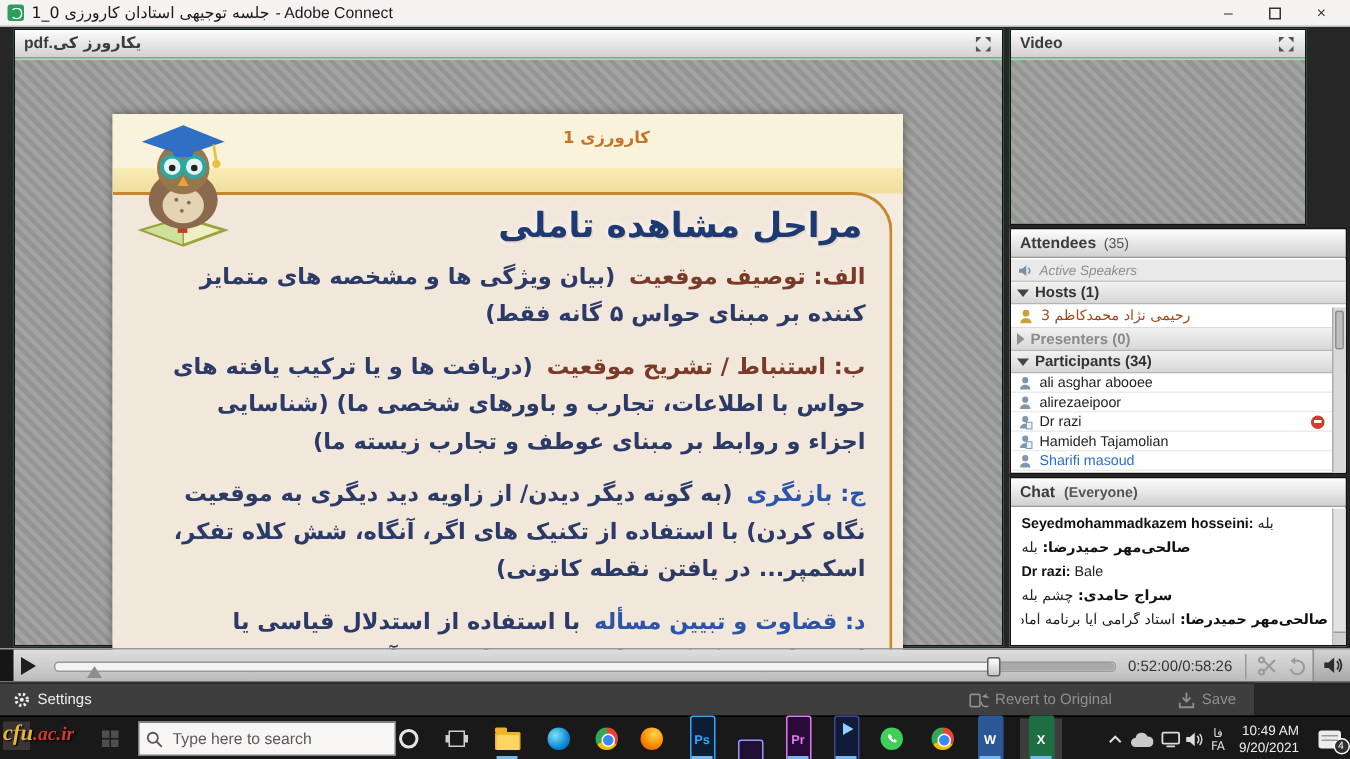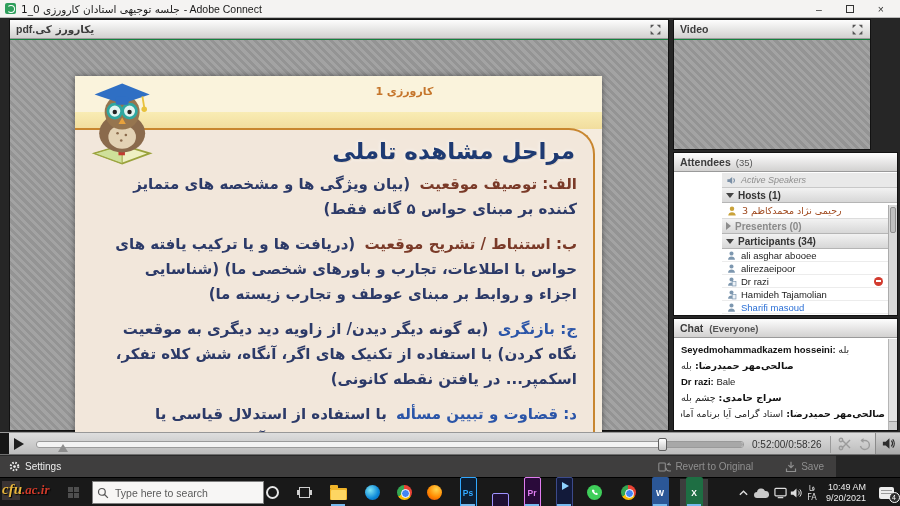--- a/index.html
+++ b/index.html
@@ -12,21 +12,21 @@
   .titlebar{position:absolute;left:0;top:0;width:900px;height:18px;background:#f4f3f2;
             border-bottom:1px solid #b9b9b9;display:flex;align-items:center;font-size:10.5px;color:#1a1a1a;}
   .appicon{width:11px;height:11px;border-radius:2px;background:#2e9e5b;margin:0 5px 0 5px;position:relative;}
   .appicon::after{content:"";position:absolute;left:2px;top:2px;width:6px;height:6px;border:1.5px solid #fff;
                   border-radius:50%;border-left-color:transparent;}
   .win-controls{margin-left:auto;display:flex;align-items:center;gap:24px;padding-right:16px;color:#333;}
   .win-controls span{cursor:default;}
   .restore-box{width:8px;height:8px;border:1px solid #333;display:inline-block;}
 
   
-  .pod{position:absolute;background:#15803d;border:1px solid #121212;}
+  .pod{position:absolute;background:#86efac;border:1px solid #121212;}
   .pod-header{height:19px;background:linear-gradient(#fdfdfd,#d2d1d0);border-bottom:1px solid #9a9a9a;
               display:flex;align-items:center;padding:0 6px;font-size:10.5px;font-weight:bold;color:#3c3c3c;}
   .pod-header .spacer{flex:1;}
   .hatch{background:repeating-linear-gradient(45deg,#a3a3a3 0 3px,#949494 3px 6px);}
   .fs-icon{width:13px;height:13px;}
 
   
   .share-pod{left:9px;top:19px;width:660px;height:412px;}
   .share-body{position:absolute;left:0;top:20px;right:0;bottom:0;}
   .slide{position:absolute;left:65px;top:36px;width:527px;height:375px;background:#f5ecde;overflow:hidden;
@@ -45,21 +45,21 @@
   .lead-ab{color:var(--slide_lead_ab,#7a3a28);}
   .lead-cd{color:var(--slide_lead_cd,#2b55a8);}
 
   
   .video-pod{left:673px;top:19px;width:198px;height:131px;}
   .video-body{position:absolute;left:0;top:20px;right:0;bottom:0;}
 
   
   .att-pod{left:673px;top:152px;width:225px;height:164px;background:#fff;}
   .att-body{position:absolute;left:0;top:20px;right:0;bottom:0;background:#fff;}
-  .row{display:flex;align-items:center;padding:0 4px;gap:4px;margin-left:48px;}
+  .row{display:flex;align-items:center;padding:0 4px;gap:4px;}
   .row-active{height:15px;background:#e9e9e9;border-bottom:1px solid #c8c8c8;color:#8e8e8e;
               font-style:italic;font-size:9px;}
   .row-group{height:15px;background:linear-gradient(#f2f2f2,#d7d7d7);border-bottom:1px solid #b5b5b5;
              font-size:10px;font-weight:bold;color:#333;}
   .row-group.dim{color:#8a8a8a;font-weight:bold;}
   .row-user{height:13px;background:#fff;border-bottom:1px solid #ececec;font-size:9.5px;color:#222;}
   .row-host{height:16px;background:#fff;border-bottom:1px solid #dcdcdc;font-size:9.5px;
             color:var(--host_name,#a04a1f);direction:ltr;}
   .tri-down{width:0;height:0;border-left:4px solid transparent;border-right:4px solid transparent;
             border-top:5px solid #444;}
@@ -99,21 +99,21 @@
   .pb-sep{position:absolute;top:3px;width:1px;height:17px;background:#9a9a9a;}
   .pb-icon{position:absolute;top:4px;}
   .vol-zone{position:absolute;right:0;top:0;width:25px;height:100%;
             background:linear-gradient(#d2d2d2,#a9a9a9);border-left:1px solid #8a8a8a;
             display:flex;align-items:center;justify-content:center;}
 
   
   .settingsbar{position:absolute;left:0;top:455px;width:836px;height:22px;background:#3f3e3e;
                border-top:1px solid #2a2a2a;display:flex;align-items:center;font-size:10px;}
   .settings-left{display:flex;align-items:center;gap:5px;padding-left:9px;color:#ededed;}
-  .settings-right{margin-left:auto;display:flex;align-items:center;gap:10px;padding-right:12px;color:#8f8f8f;text-align:right;}
+  .settings-right{margin-left:auto;display:flex;align-items:center;gap:22px;padding-right:12px;color:#8f8f8f;text-align:right;}
   .settings-right .grp{display:flex;align-items:center;gap:4px;margin-left:22px;}
 
   
   .taskbar{position:absolute;left:0;top:477px;width:900px;height:29px;background:#191919;border-top:1px solid #000;}
   .watermark{position:absolute;left:2px;top:2px;font-family:"Liberation Serif",serif;font-style:italic;
              font-weight:bold;z-index:5;}
   .wm-box{position:absolute;left:0;top:1px;width:18px;height:19px;background:#3b3434;}
   .wm-gold{position:relative;color:#e7b53c;font-size:15px;text-shadow:1px 1px 1px #000;}
   .wm-red{position:relative;color:#d03a2a;font-size:13px;text-shadow:1px 1px 1px #000;}
   .startlogo{position:absolute;left:68px;top:9px;width:11px;height:11px;opacity:.55;}

